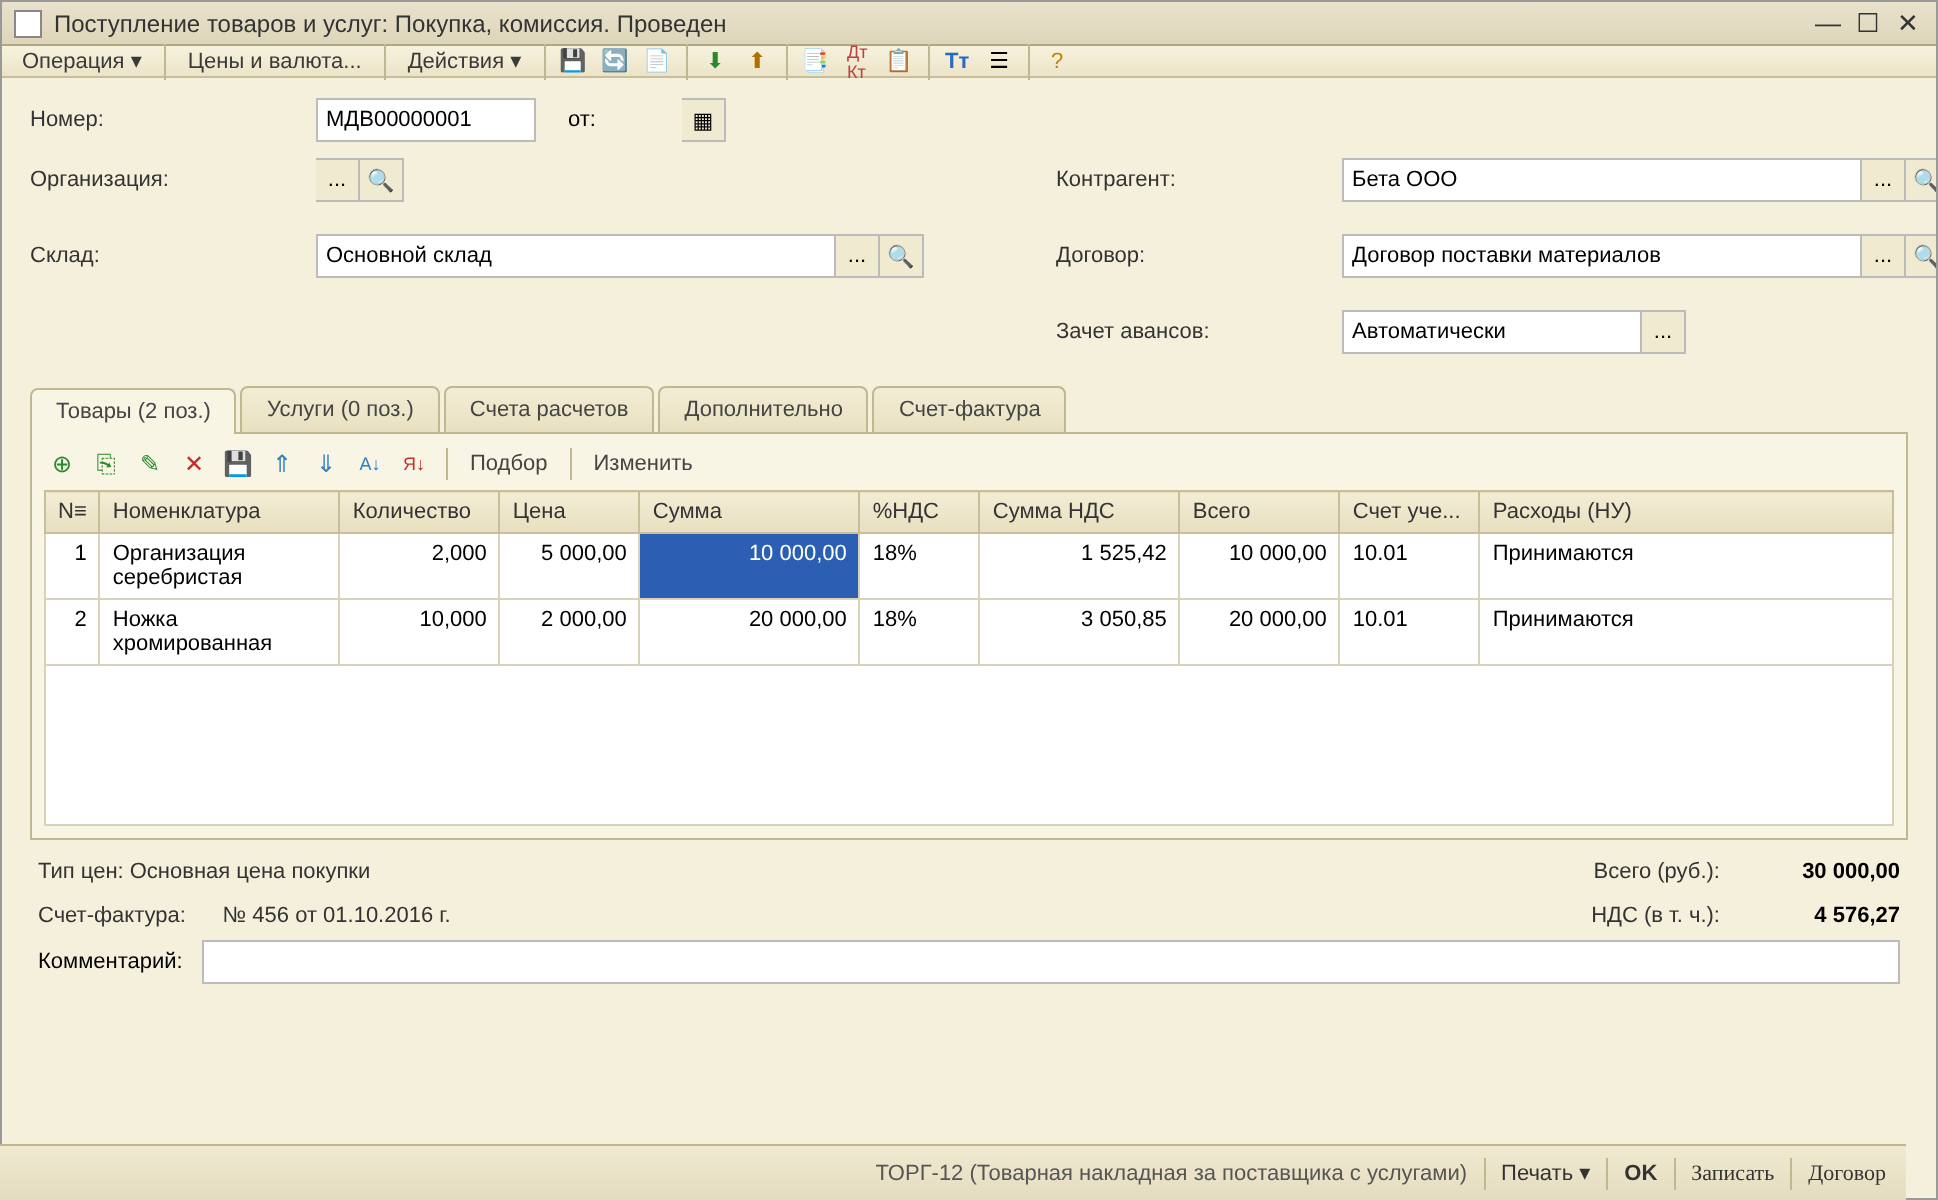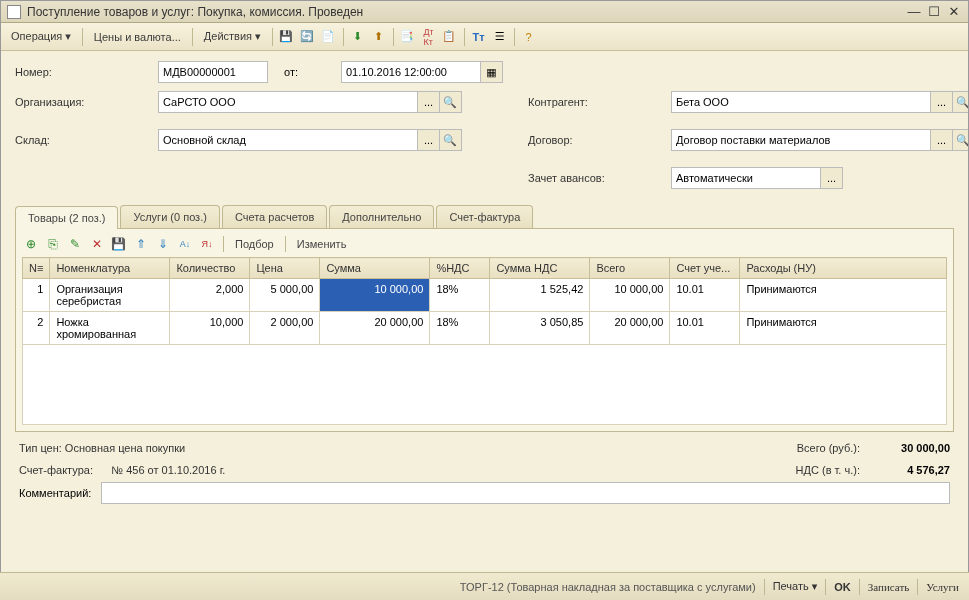--- a/index.html
+++ b/index.html
@@ -21,21 +21,21 @@
   padding: 0 6px;
   font-size: 12px;
   color: #333;
 }
 .titlebar .doc-icon { width: 14px; height: 14px; background: #fff; border: 1px solid #888; margin-right: 6px; }
 .titlebar-spacer { flex: 1; }
 .titlebar-btn { width: 16px; height: 14px; margin-left: 4px; display: inline-flex; align-items: center; justify-content: center; font-size: 13px; cursor: pointer; }
 .toolbar {
   background: linear-gradient(#f7f2de, #ece4c8);
   border-bottom: 1px solid #c8bf9a;
-  height: 28px;
+  height: 16px;
   display: flex;
   align-items: center;
   padding: 0 4px;
   gap: 3px;
 }
 .toolbar .menu-item { padding: 3px 6px; color: #3a3a3a; cursor: pointer; }
 .toolbar .sep { width: 1px; height: 18px; background: #c0b890; margin: 0 2px; }
 .tbicon { width: 18px; height: 18px; display: inline-flex; align-items: center; justify-content: center; font-size: 11px; cursor: pointer; }
 
 .form-area { padding: 10px 14px 4px 14px; }
@@ -111,21 +111,21 @@
 .footer-row { display:flex; align-items:center; }
 .footer-row .left { flex:1; color:#333; }
 .footer-row .right-lbl { margin-right: 10px; color:#333;}
 .footer-row .right-val { min-width: 80px; text-align: right; font-weight: bold; }
 
 .comment-row { display:flex; align-items:center; padding: 0 18px 8px 18px; gap:10px;}
 .comment-row input { flex:1; height:22px; border:1px solid #bbb; padding:0 4px; }
 
 .statusbar {
   position: absolute;
-  bottom: 0; left:0; right:0;
+  bottom: 0; left:0; right:16px;
   height: 28px;
   background: linear-gradient(#f0ead0, #e4dcc0);
   border-top: 1px solid #c0b890;
   display:flex;
   align-items:center;
   justify-content: flex-end;
   padding: 0 10px;
   gap: 8px;
   font-size: 11px;
 }
@@ -172,31 +172,29 @@
 </div>
 
 <div class="form-area">
   <div class="form-row">
     <span class="form-label">Номер:</span>
     <div class="field">
       <input style="width: 110px;" value="МДВ00000001">
     </div>
     <span style="margin-left:6px">от:</span>
     <div class="field">
-      <input style="width: 140px;" value="01.10.2016 12:00:00">
       <span class="btn-cal">▦</span>
     </div>
   </div>
 
   <div class="form-cols">
     <div class="col-left">
       <div class="form-row">
         <span class="form-label">Организация:</span>
         <div class="field" style="flex:1">
-          <input style="flex: 1 1 0%; width: 260px;" value="СаРСТО ООО">
           <span class="btn-ell">...</span>
           <span class="btn-q">🔍</span>
         </div>
       </div>
       <div class="form-row">
         <span class="form-label">Склад:</span>
         <div class="field" style="flex:1">
           <input style="flex: 1 1 0%; width: 260px;" value="Основной склад">
           <span class="btn-ell">...</span>
           <span class="btn-q">🔍</span>
@@ -325,14 +323,14 @@
 
 <div class="statusbar">
   <span class="torg">ТОРГ-12 (Товарная накладная за поставщика с услугами)</span>
   <span class="sep"></span>
   <span class="print">Печать ▾</span>
   <span class="sep"></span>
   <span class="btn-ok">OK</span>
   <span class="sep"></span>
   <span class="link">Записать</span>
   <span class="sep"></span>
-  <span class="link">Услуги</span>
+  <span class="link">Договор</span>
 </div>
 
 </body></html>

